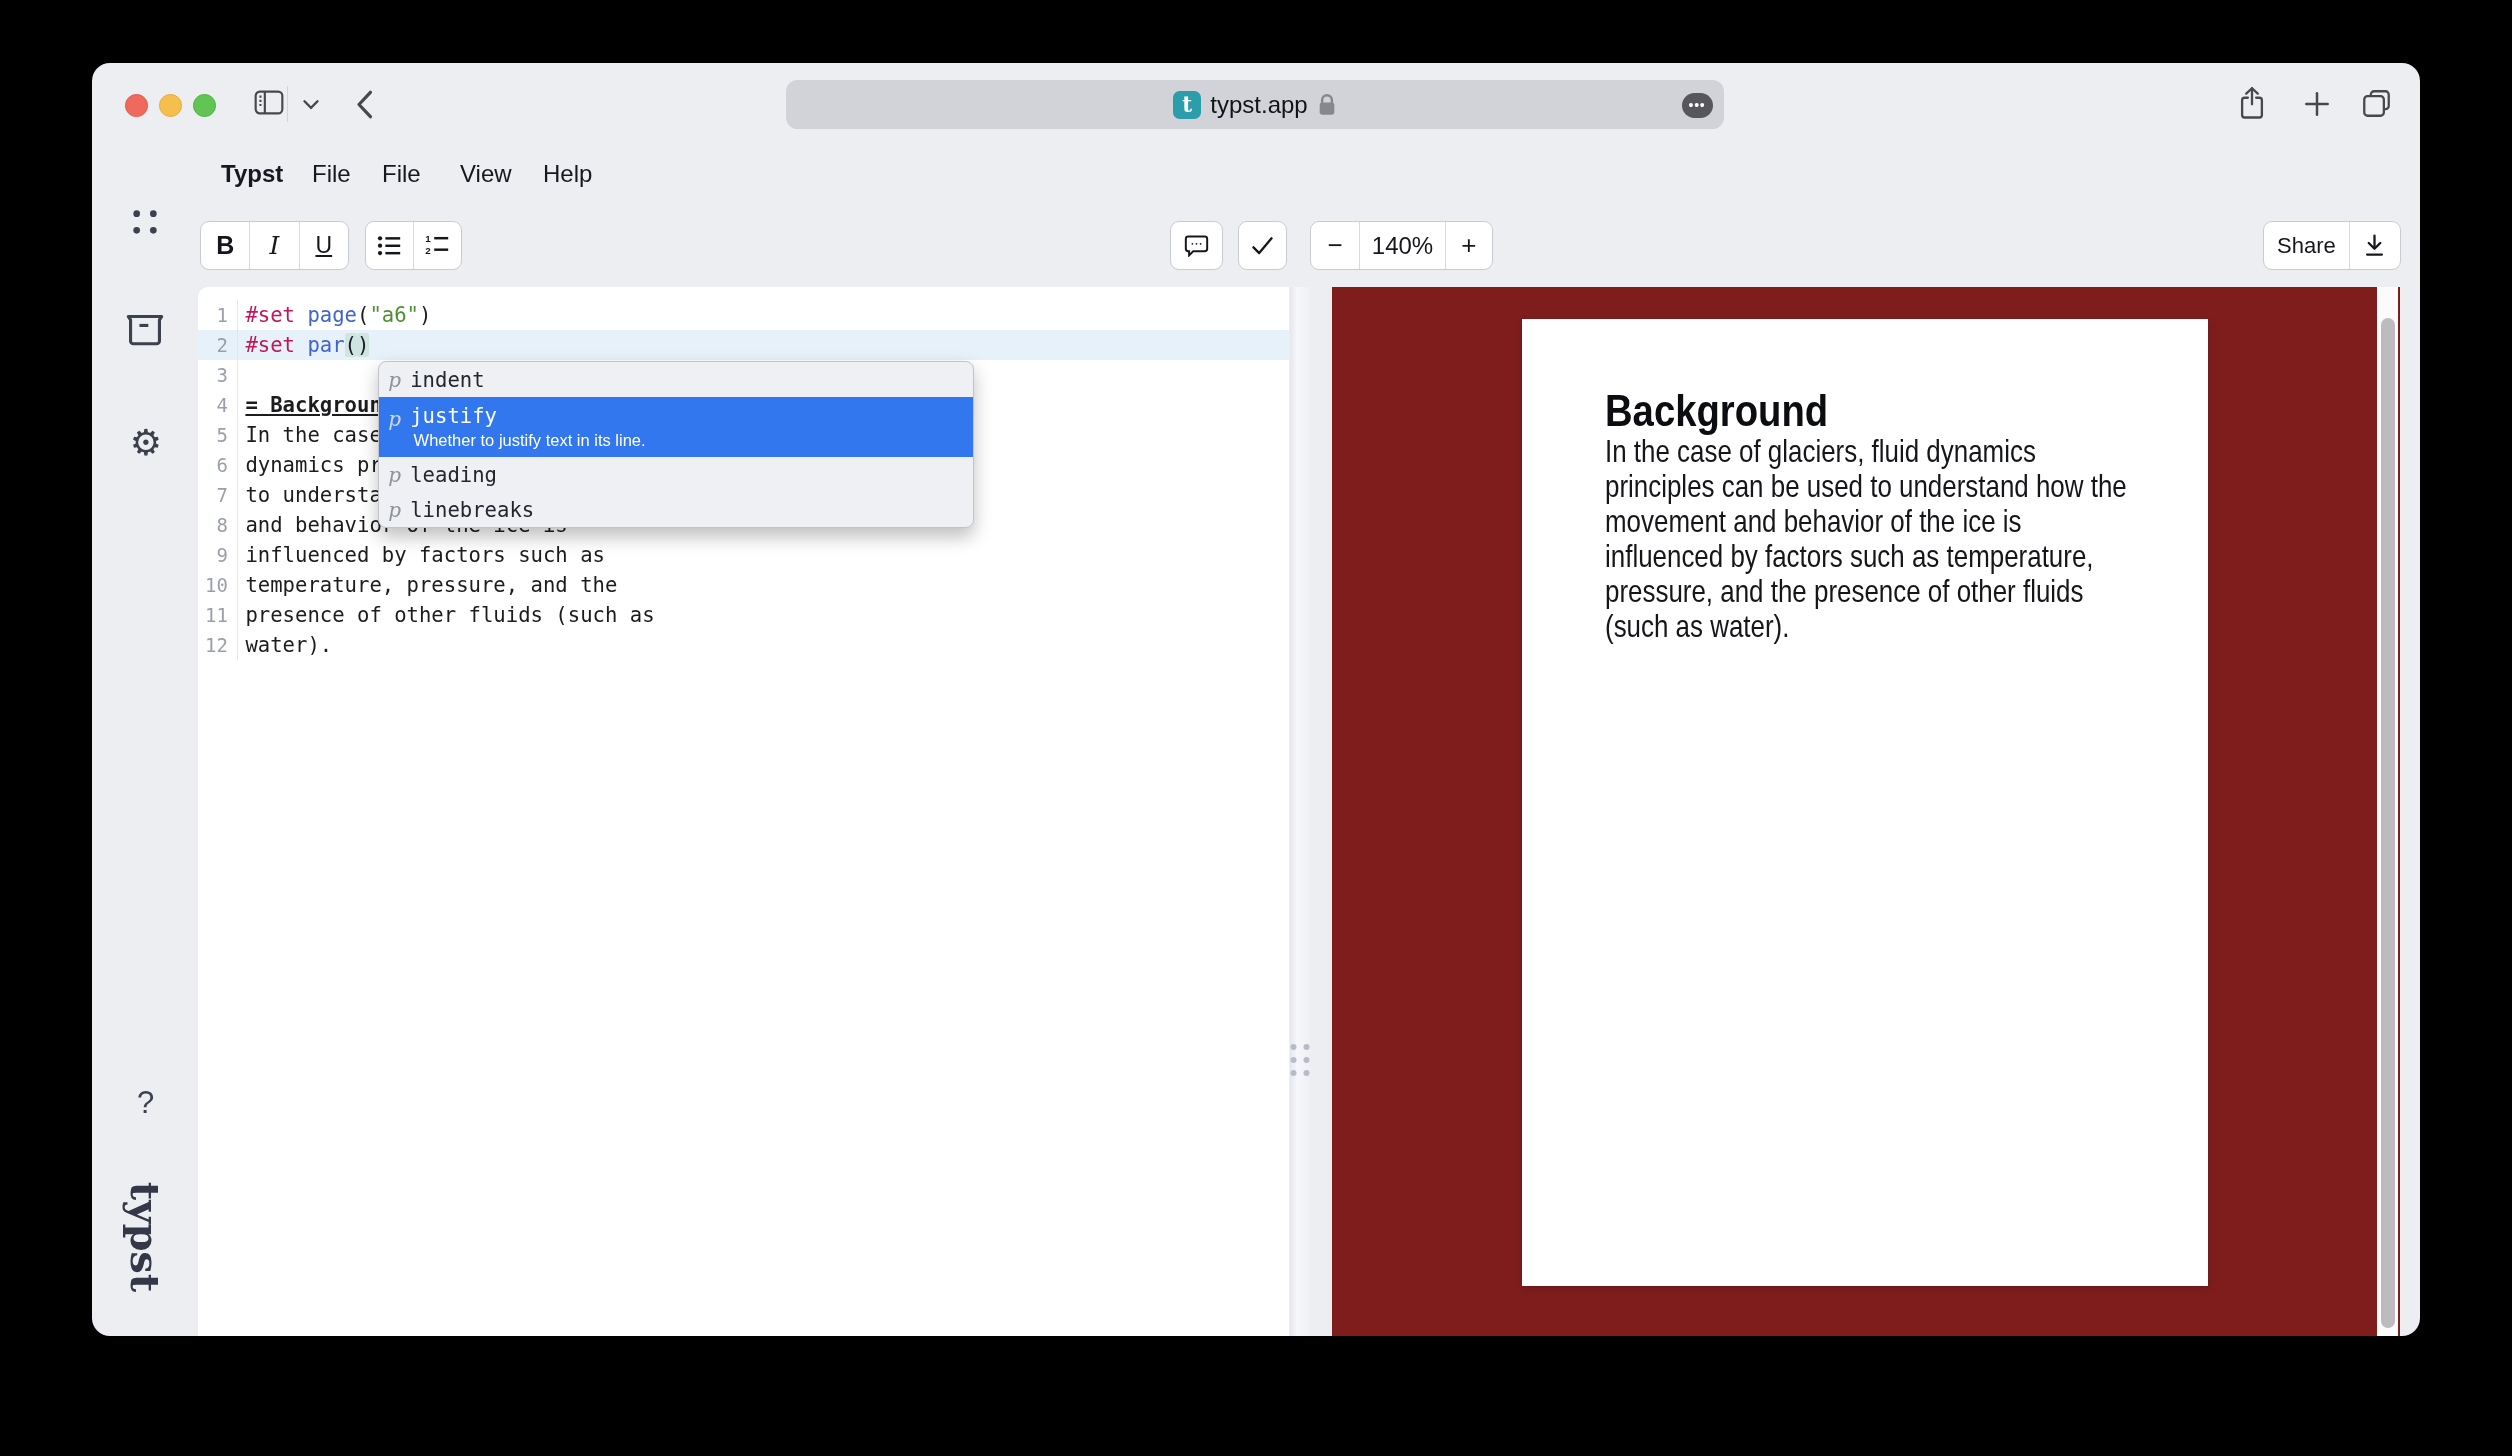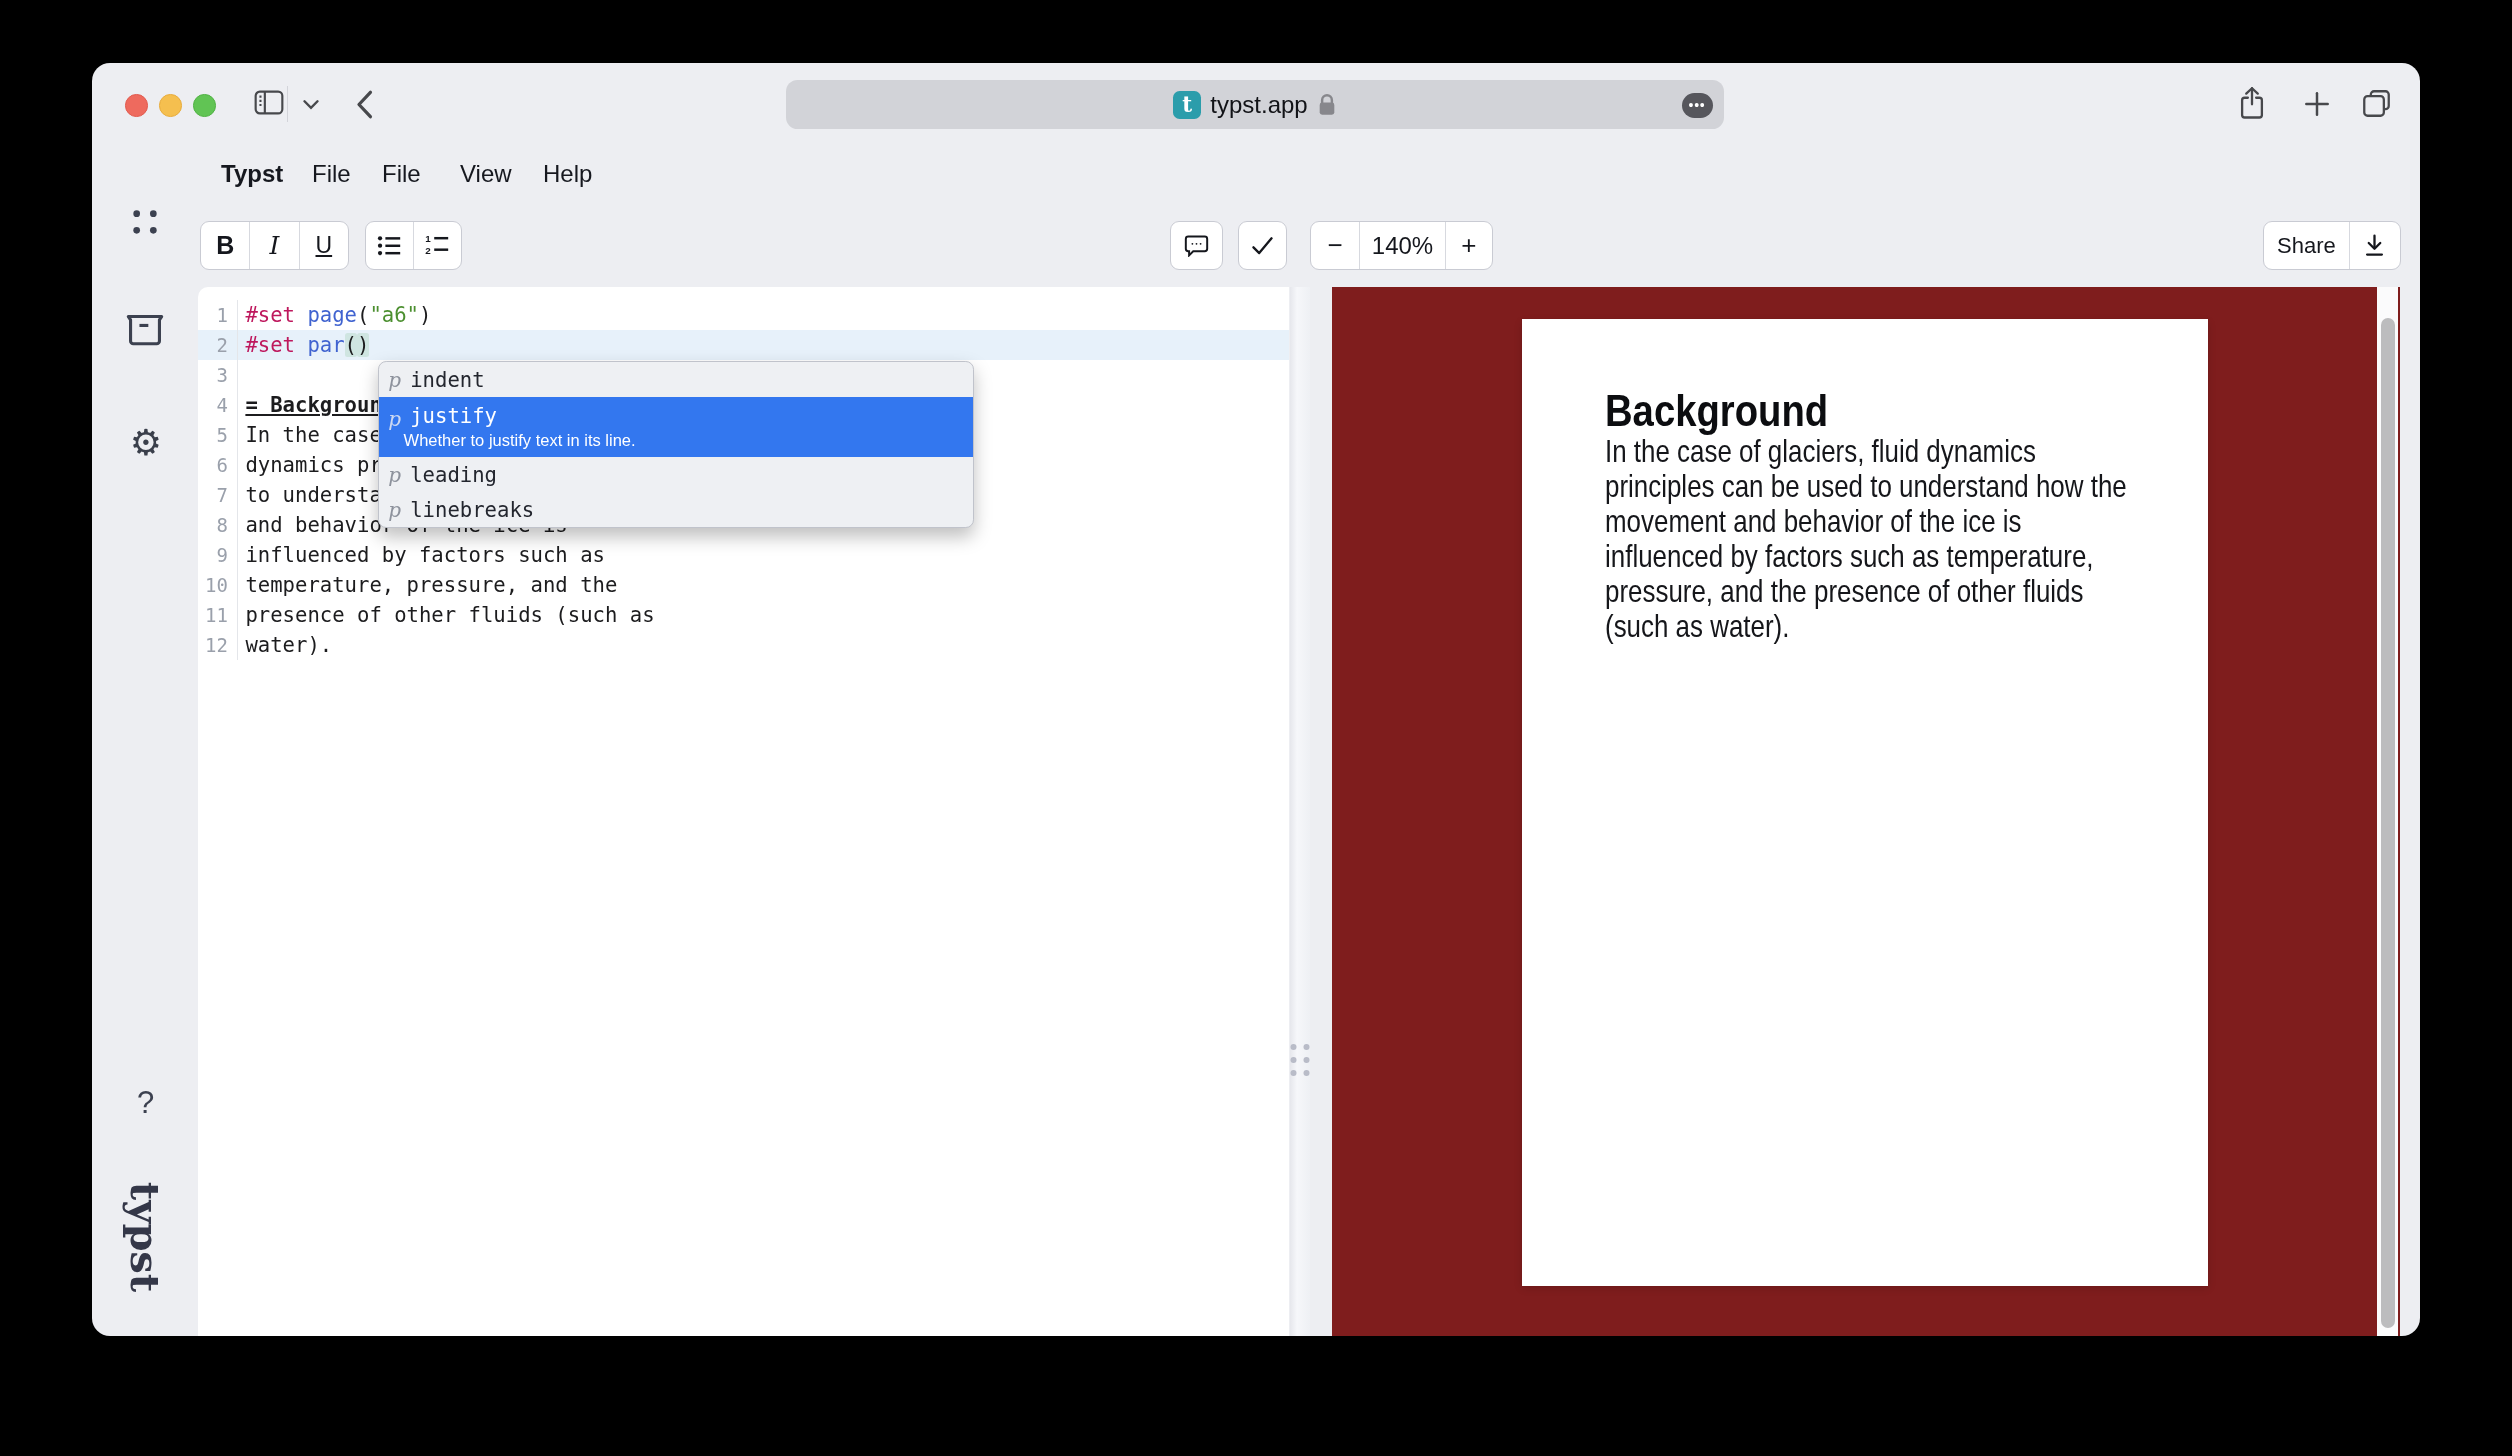--- a/index.html
+++ b/index.html
@@ -284,21 +284,21 @@
       <div class="acrow" style="flex: 1 1 auto; box-sizing: border-box;">
         <span class="picon">p</span>
         <div>
           <div class="aclabel">indent</div>
         </div>
       </div>
       <div class="acrow selected" style="flex: 0 0 60px; box-sizing: border-box;">
         <span class="picon">p</span>
         <div>
           <div class="aclabel">justify</div>
-          <div class="acdesc" style="margin-left: 0;">Whether to justify text in its line.</div>
+          <div class="acdesc" style="margin-left: 10px;">Whether to justify text in its line.</div>
         </div>
       </div>
       <div class="acrow" style="flex: 1 1 auto; box-sizing: border-box;">
         <span class="picon">p</span>
         <div>
           <div class="aclabel">leading</div>
         </div>
       </div>
       <div class="acrow" style="flex: 1 1 auto; box-sizing: border-box;">
         <span class="picon">p</span>

